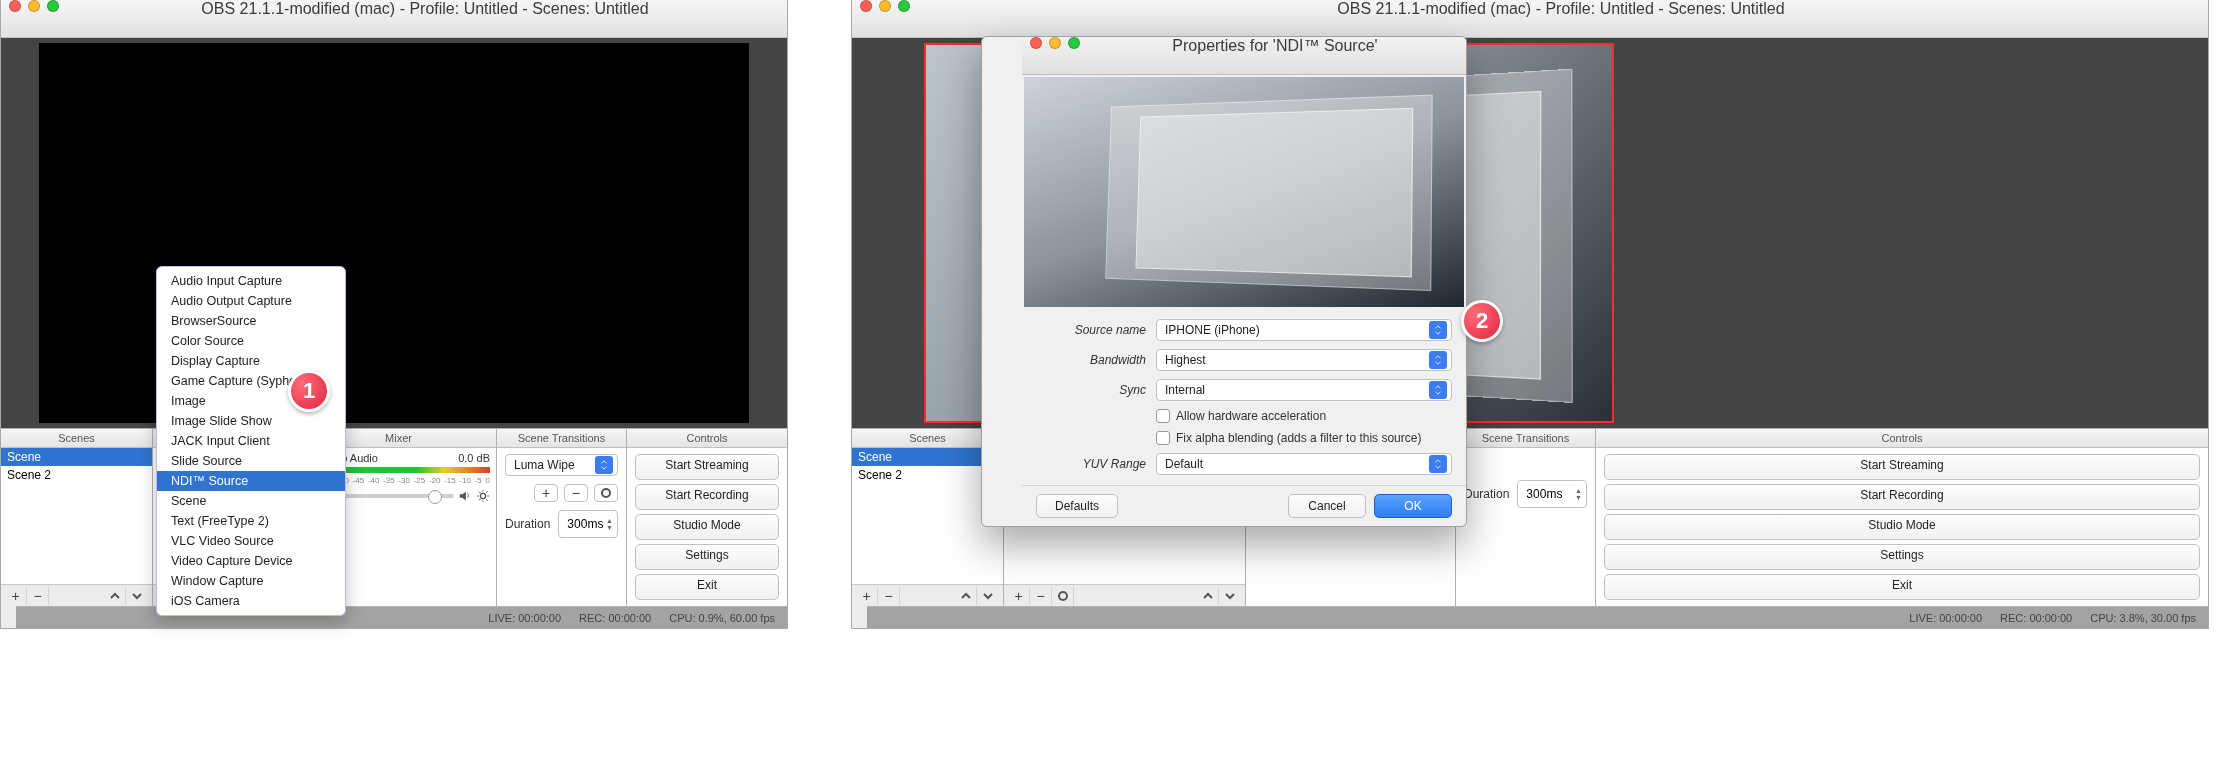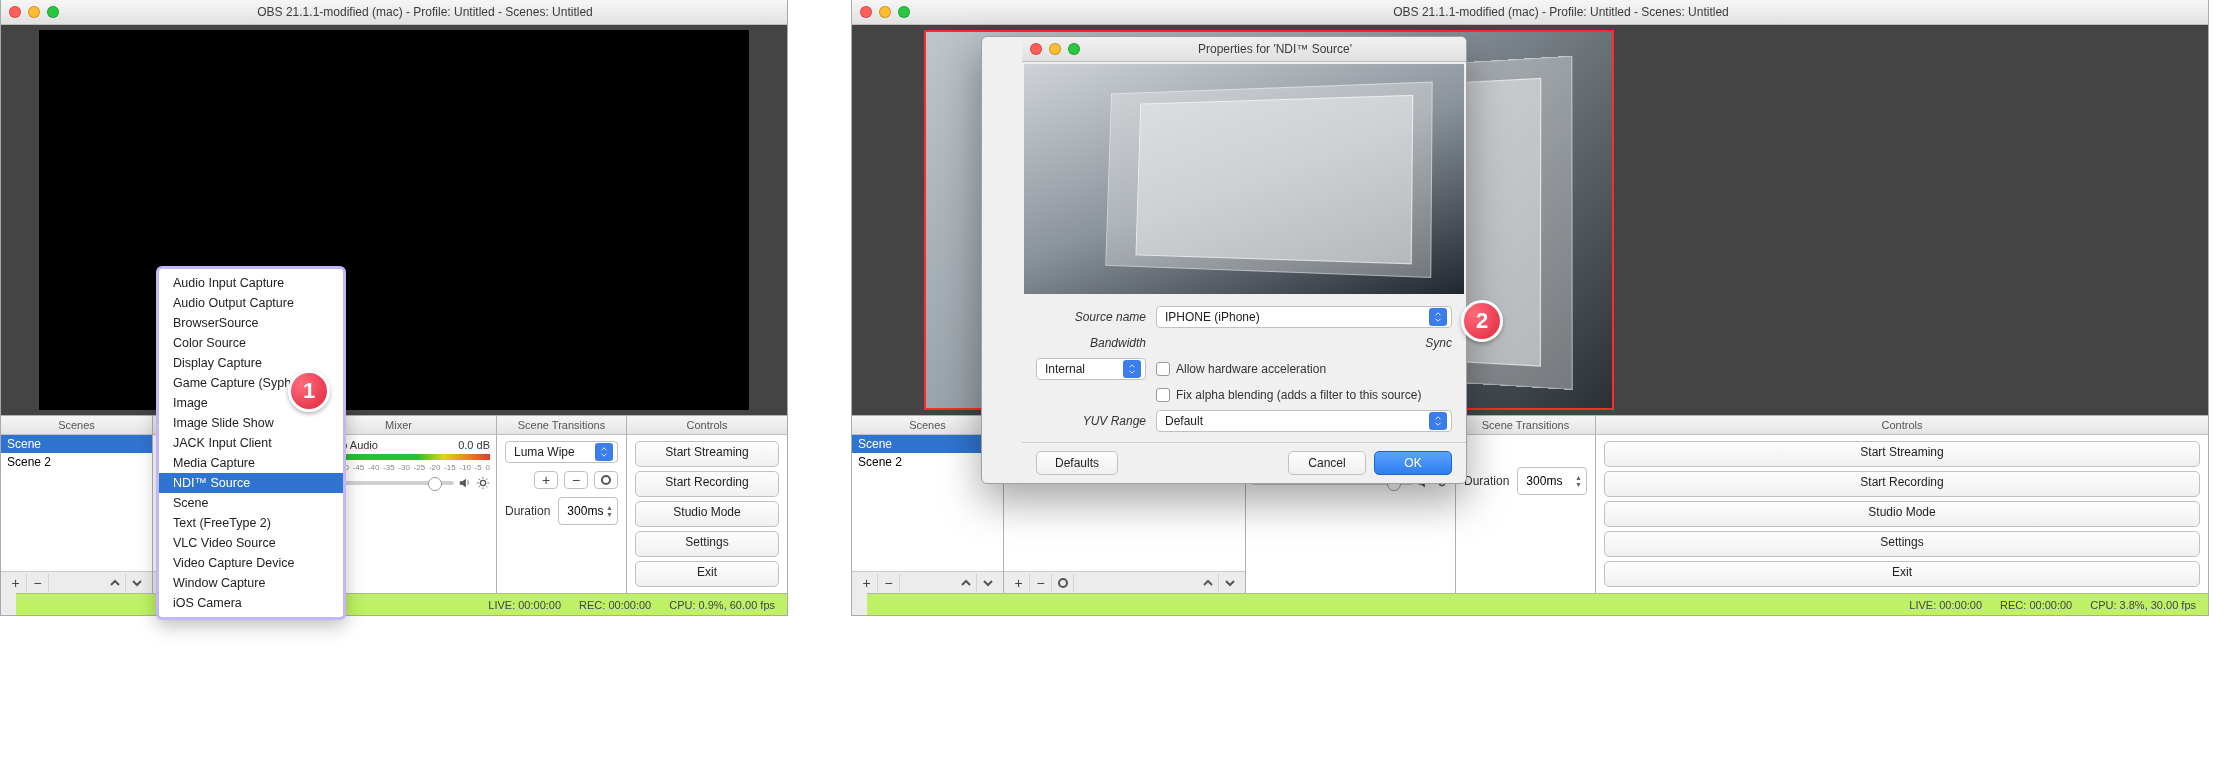--- a/index.html
+++ b/index.html
@@ -9,25 +9,25 @@
 .side.right { width: 1358px; margin-left: 18px; }
 
 
 .obs {
   position: absolute; left: 0; top: 0; width: 100%;
   display: flex; flex-direction: column;
   border: 1px solid #a9a9a9; border-top: none;
   background: #ececec;
 }
 .titlebar {
-  height: 25px; display: flex; align-items: center;
+  height: 38px; display: flex; align-items: flex-start;
   padding: 0 8px;
   background: linear-gradient(#f6f6f6,#e1e1e1);
   border-bottom: 1px solid #bdbdbd;
-  font-size: 12px; color: #3b3b3b;
+  font-size: 16px; color: #3b3b3b;
 }
 .traffic { display: flex; gap: 7px; margin-right: 12px; }
 .dot { width: 12px; height: 12px; border-radius: 50%; border: 0.5px solid rgba(0,0,0,.2);}
 .dot.r{background:#ff5f57}.dot.y{background:#febc2e}.dot.g{background:#28c840}
 .titlebar span.title { flex:1; text-align:center; }
 
 .canvas-area {
   height: 390px; background: #444; display:flex; align-items:center; justify-content:center;
   position:relative;
 }
@@ -92,28 +92,28 @@
   height:26px;border:1px solid #c1c1c1;border-radius:5px;
   background:linear-gradient(#fdfdfd,#f0f0f0);
   font-size:12px;color:#222;text-align:center;line-height:20px;
 }
 .mac-btn.blue{background:linear-gradient(#5aa3ff,#2f7df0);color:#fff;border-color:#1f63c8;}
 
 .status-bar{
   height:22px;border-top:1px solid #b4b4b4;
   display:flex;justify-content:flex-end;gap:18px;
   padding:0 12px;font-size:11px;color:#444;align-items:center;
-  background:#bef264;
+  background:#a3a3a3;
   margin-left:15px;
 }
 
 
 .ctx{
   position:absolute; width:190px;
-  background:#fff;border:3px solid #c4b5fd;border-radius:6px;
+  background:#fff;border:1px solid #c4b5fd;border-radius:6px;
   box-shadow:0 6px 18px rgba(0,0,0,.25);
   padding:4px 0; font-size:12.5px; color:#222; z-index:20;
 }
 .ctx div{padding:3px 14px;white-space:nowrap;}
 .ctx div.sel{background:#2f74d0;color:#fff;}
 
 
 .badge{
   position:absolute;width:42px;height:42px;border-radius:50%;
   background:radial-gradient(circle at 30% 30%, #ff6b7a, #e0263e);
@@ -325,21 +325,21 @@
   <div class="ctx" id="ctx-left" style="left:156px; top:266px;">
       <div>Audio Input Capture</div>
       <div>Audio Output Capture</div>
       <div>BrowserSource</div>
       <div>Color Source</div>
       <div>Display Capture</div>
       <div>Game Capture (Syphon)</div>
       <div>Image</div>
       <div>Image Slide Show</div>
       <div>JACK Input Client</div>
-      <div>Media Capture</div>
+      <div>Slide Source</div>
       <div class="sel">NDI™ Source</div>
       <div>Scene</div>
       <div>Text (FreeType 2)</div>
       <div>VLC Video Source</div>
       <div>Video Capture Device</div>
       <div>Window Capture</div>
       <div>iOS Camera</div>
     </div>
 
   <div class="badge" style="left:288px; top:370px;">
@@ -498,20 +498,28 @@
       <div class="mac-select">
         <span>IPHONE (iPhone)</span>
         <span class="caret">
             <svg viewBox="0 0 8 12">
               <path d="M1 4l3-3 3 3M1 8l3 3 3-3" stroke="#fff" fill="none"></path>
             </svg>
           </span>
       </div>
 
       <span class="label">Bandwidth</span>
+      <div class="mac-select">
+        <span>Highest</span>
+        <span class="caret">
+            <svg viewBox="0 0 8 12">
+              <path d="M1 4l3-3 3 3M1 8l3 3 3-3" stroke="#fff" fill="none"></path>
+            </svg>
+          </span>
+      </div>
 
       <span class="label">Sync</span>
       <div class="mac-select">
         <span>Internal</span>
         <span class="caret">
             <svg viewBox="0 0 8 12">
               <path d="M1 4l3-3 3 3M1 8l3 3 3-3" stroke="#fff" fill="none"></path>
             </svg>
           </span>
       </div>

